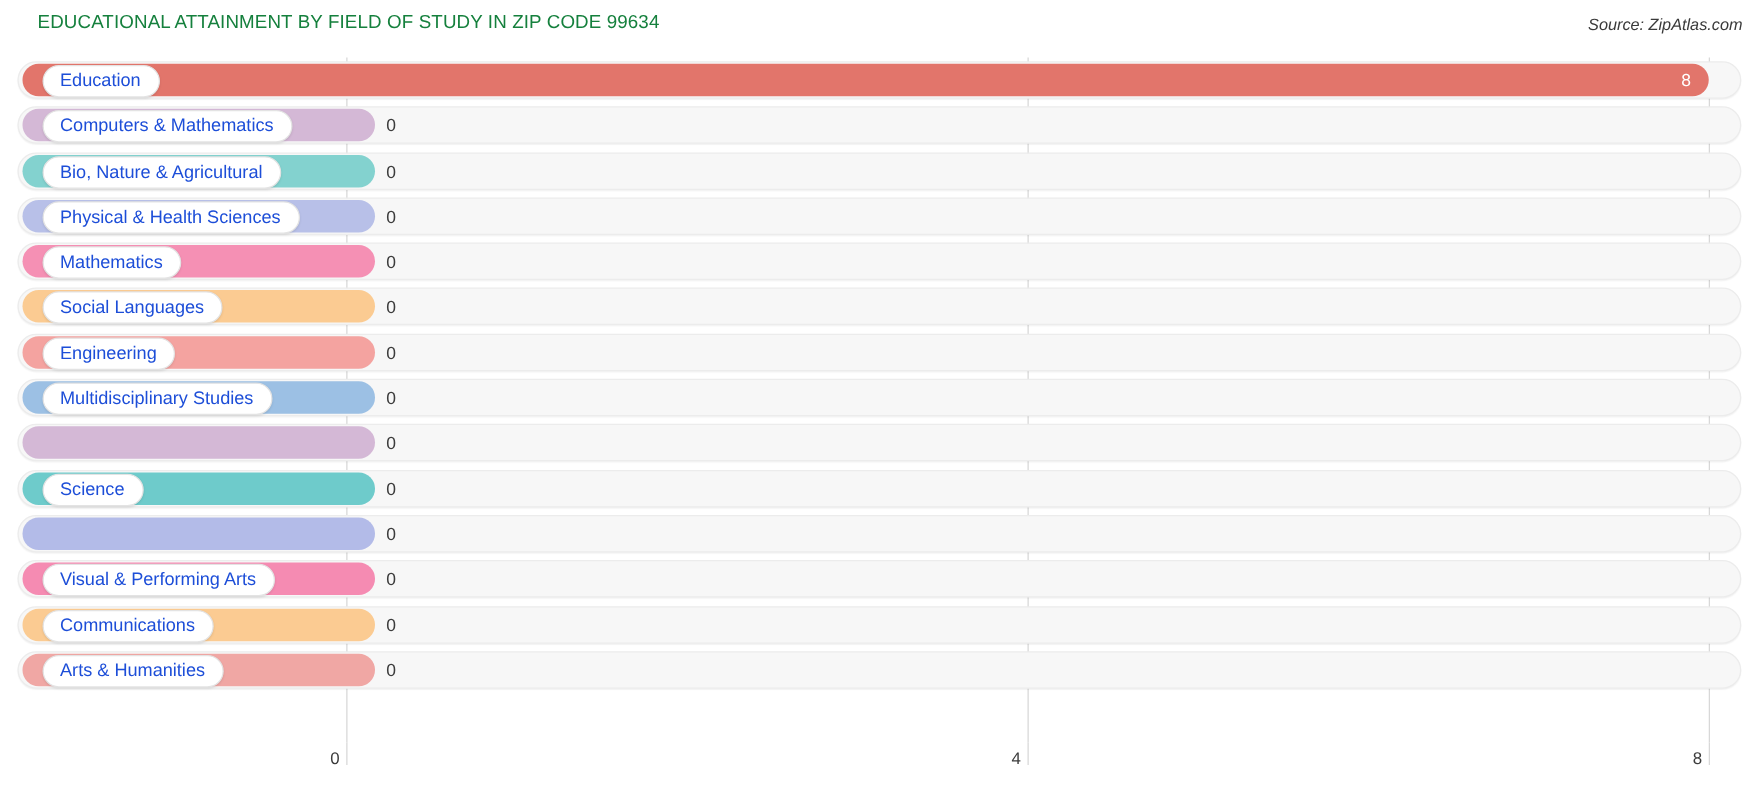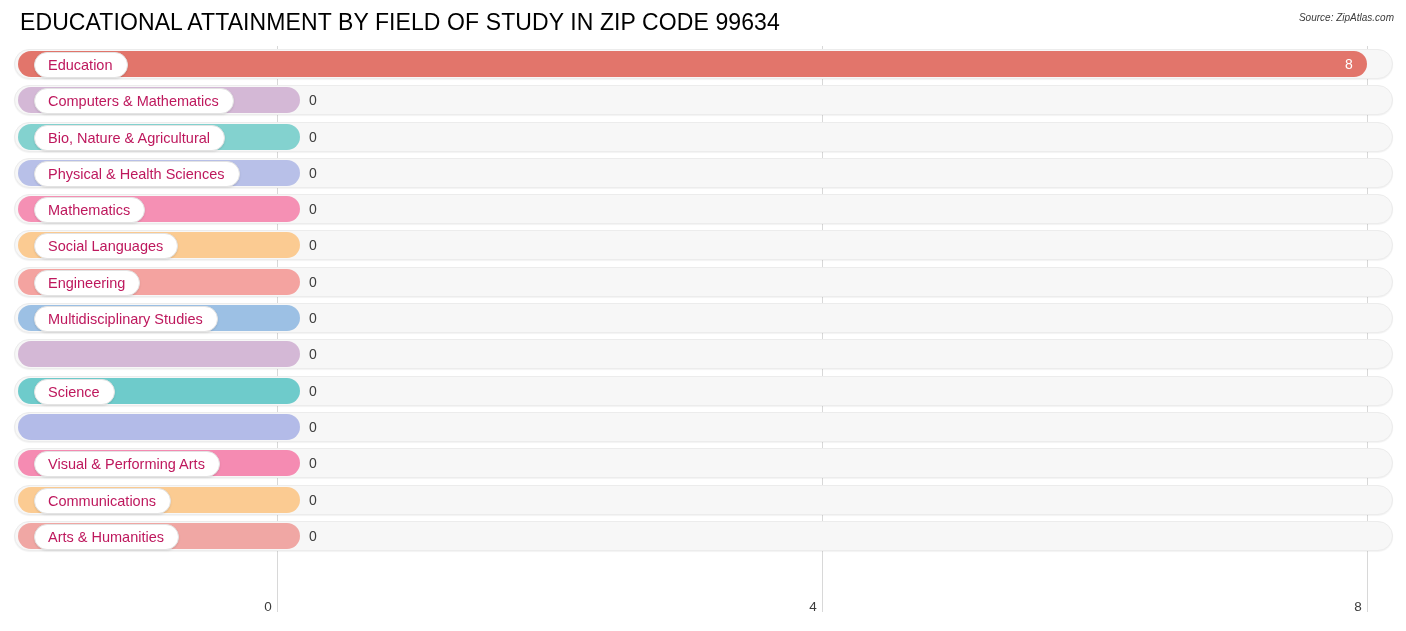--- a/index.html
+++ b/index.html
@@ -25,32 +25,32 @@
   
   .header {
     position: absolute;
     top: 0;
     left: 0;
     width: 1406px;
     height: 46px;
   }
   .chart-title {
     position: absolute;
-    left: 20px;
+    left: 30px;
     top: 9px;
-    font-size: 23px;
-    color: #000000;
+    font-size: 15px;
+    color: #15803d;
     letter-spacing: 0.1px;
     white-space: nowrap;
   }
   .source {
     position: absolute;
     right: 12px;
     top: 12px;
-    font-size: 10px;
+    font-size: 13px;
     font-style: italic;
     color: #3a3a3a;
     white-space: nowrap;
   }
 
   
   .plot {
     position: absolute;
     left: 0;
     top: 46px;
@@ -112,21 +112,21 @@
     position: absolute;
     left: 34px;
     top: 6px;
     height: 24px;
     line-height: 24px;
     padding: 0 14px 0 13px;
     background: #ffffff;
     border: 1px solid #e3e3e3;
     border-radius: 13px;
     font-size: 14.5px;
-    color: #be185d;
+    color: #1d4ed8;
     white-space: nowrap;
     box-shadow: 0 1px 2px rgba(0,0,0,0.10);
   }
 
   
   .value {
     position: absolute;
     top: 6px;
     height: 24px;
     line-height: 24px;

